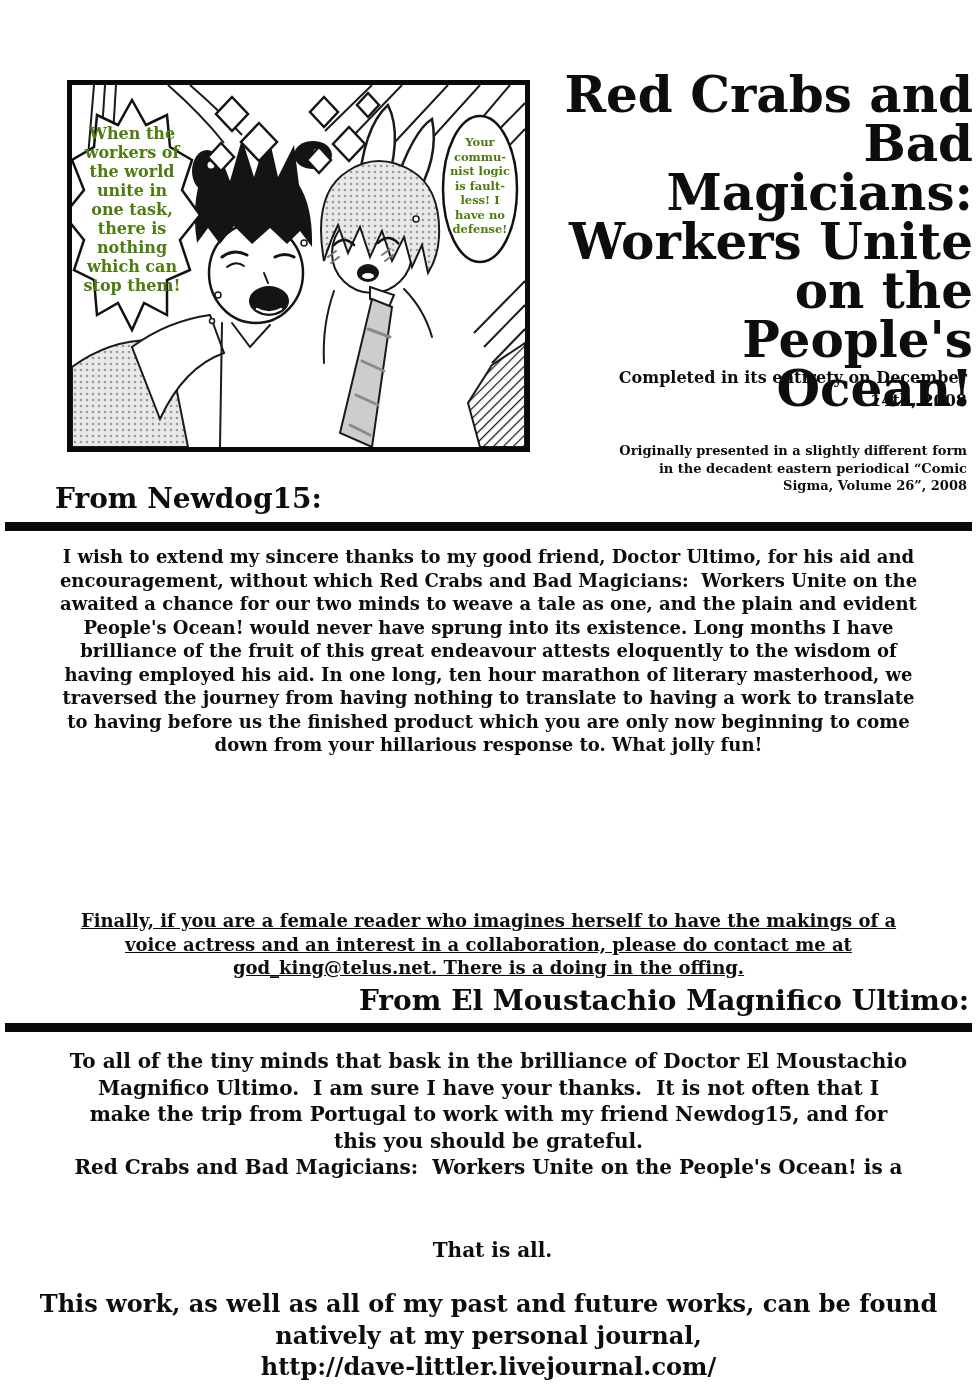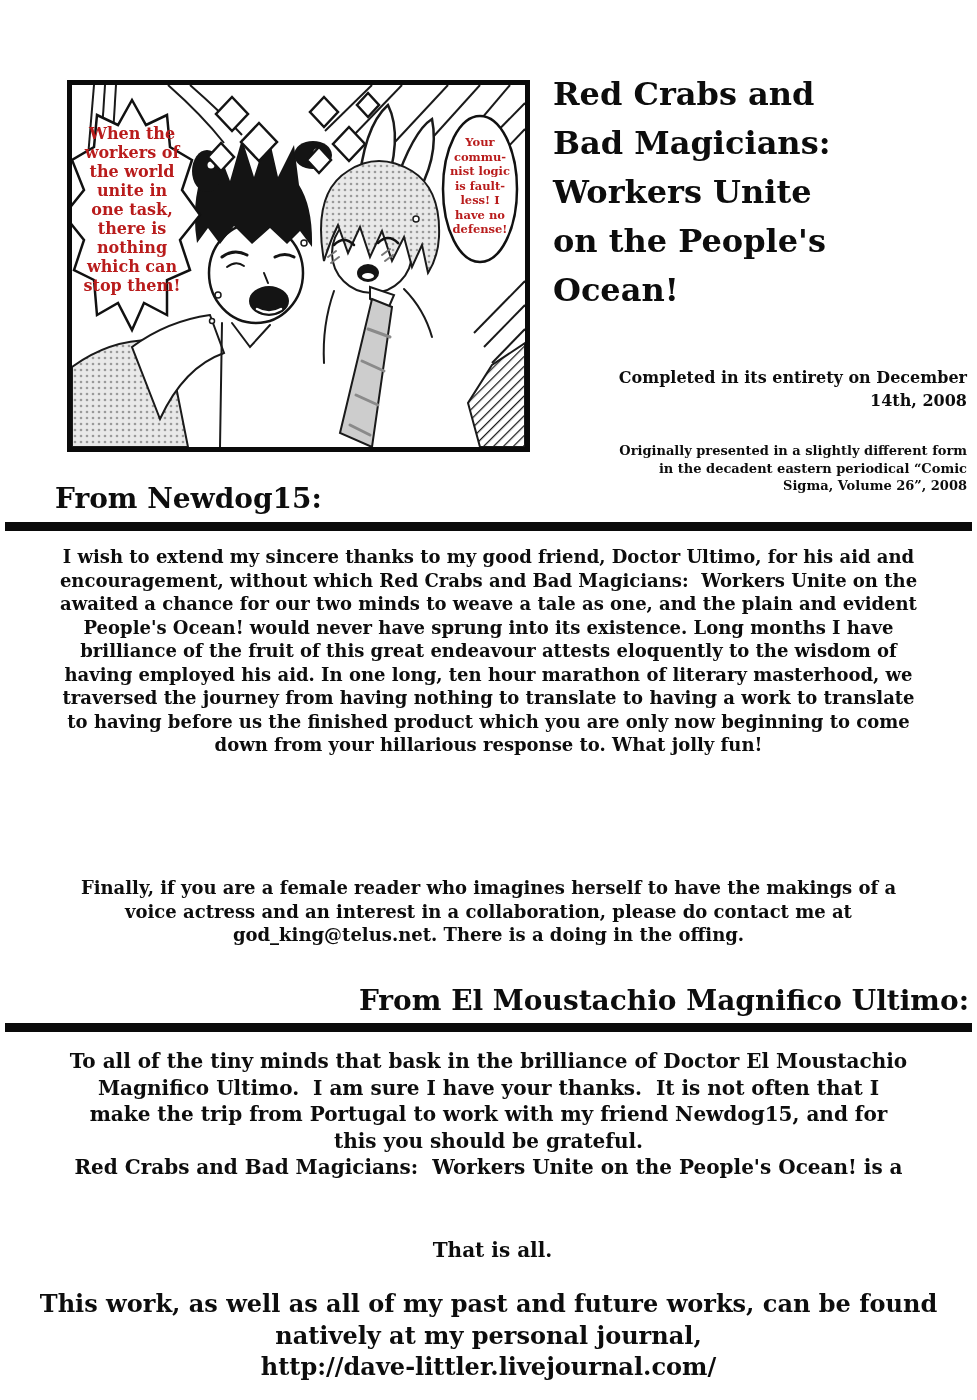--- a/index.html
+++ b/index.html
@@ -9,45 +9,45 @@
     font-weight:bold; overflow:hidden;
   }
   .line { white-space:pre-wrap; }
 
   
   .panel {
     position:absolute; left:67px; top:80px; width:463px; height:372px;
     border:5px solid #0a0a0a; box-sizing:border-box; background:#fff; overflow:hidden;
   }
   .panel svg { position:absolute; left:0; top:0; }
-  .bubble-text { position:absolute; text-align:center; color:#b91c1c; }
+  .bubble-text { position:absolute; text-align:center; color:#4d7c0f; }
   .bubble-text.left  { left:4px;  top:39px; width:112px; font-size:16px; line-height:19px; }
   .bubble-text.right { left:369px; top:50px; width:78px; font-size:11.5px; line-height:14.5px; }
 
   
-  .title-block { position:absolute; left:553px; top:70px; width:420px; text-align:left;
-                 font-size:32px; line-height:49px; }
+  .title-block { position:absolute; left:553px; top:70px; width:420px; text-align:right;
+                 font-size:50px; line-height:49px; }
   .completion  { position:absolute; left:563px; top:366px; width:404px; text-align:right;
                  font-size:16px; line-height:23px; }
   .origin      { position:absolute; left:563px; top:442px; width:404px; text-align:right;
                  font-size:13px; line-height:17.5px; }
 
   
   .heading { position:absolute; margin:0; font-size:28px; line-height:30px; }
   .from-newdog { left:55px; top:484px; }
   .from-ultimo { right:8px; top:986px; text-align:right; }
   .divider { position:absolute; left:5px; right:5px; height:9px; background:#0a0a0a; }
   .divider.d1 { top:522px; }
   .divider.d2 { top:1023px; }
 
   
   .para { position:absolute; left:34px; right:34px; text-align:center; }
   .p1 { top:545px;  font-size:18px; line-height:23.5px; }
   .p2 { top:781px;  font-size:18px; line-height:23.5px; }
-  .p3 { top:876px;  font-size:18px; line-height:23.5px; }
+  .p3 { top:909px;  font-size:18px; line-height:23.5px;text-decoration:underline; }
   .ultimo-para { top:1048px; font-size:20px; line-height:26.5px; }
   .closing { position:absolute; left:8px; right:0; top:1238px; text-align:center;
              font-size:20px; line-height:24px; }
   .footer { position:absolute; left:18px; right:18px; top:1288px; text-align:center;
             font-size:24px; line-height:31.5px; }
 </style>
 </head>
 <body>
 
 <div class="page">

